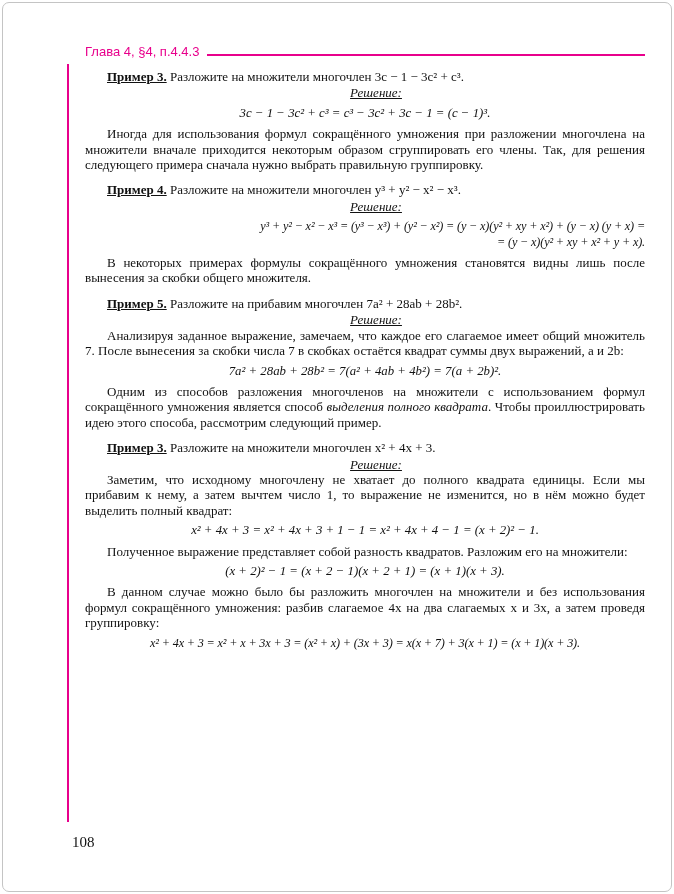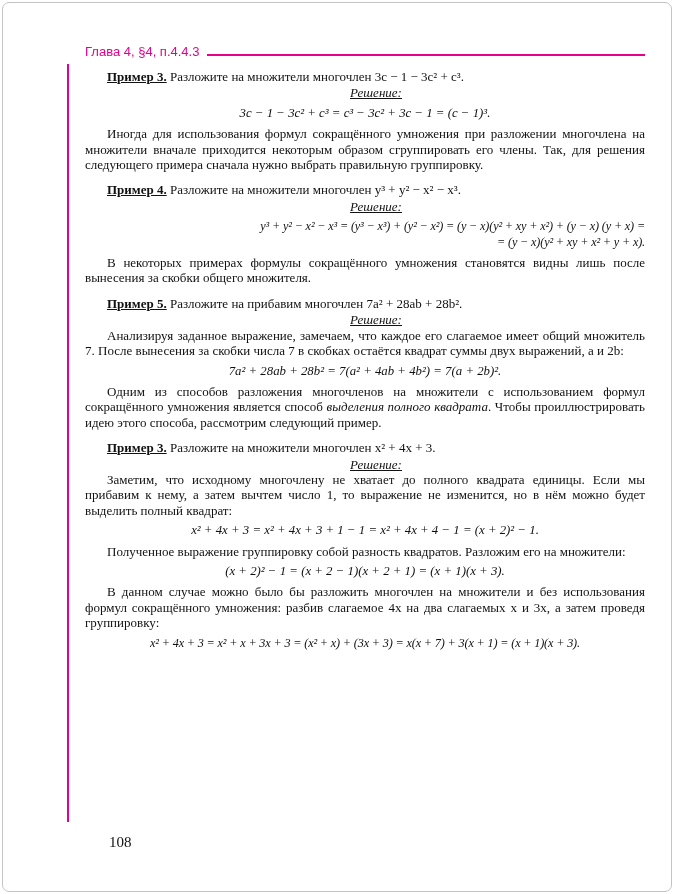--- a/index.html
+++ b/index.html
@@ -76,21 +76,20 @@
   }
   .tight {
     font-size:12.2px;
     letter-spacing:-0.15px;
   }
   .page-number {
     position:absolute;
     left:72px; top:834px;
     font-size:15px;
     color:#111111;
-    margin-left:37px;
   }
   .emph { font-weight:normal; font-style:italic; }
 </style>
 </head>
 <body>
 
 <div class="page">
   <div class="frame"></div>
   <div class="vrule"></div>
 
@@ -117,21 +116,21 @@
     <p class="p p-example"><b class="ex-label">Пример 5.</b><span> Разложите на прибавим многочлен 7a² + 28ab + 28b².</span></p>
     <p class="solution"><span class="sol-word">Решение:</span></p>
     <p class="p">Анализируя заданное выражение, замечаем, что каждое его слагаемое имеет общий множитель 7. После вынесения за скобки числа 7 в скобках остаётся квадрат суммы двух выражений, a и 2b:</p>
     <div class="formula">7a² + 28ab + 28b² = 7(a² + 4ab + 4b²) = 7(a + 2b)².</div>
     <p class="p"><span>Одним из способов разложения многочленов на множители с использованием формул сокращённого умножения является способ </span><span class="emph">выделения полного квадрата</span><span>. Чтобы проиллюстрировать идею этого способа, рассмотрим следующий пример.</span></p>
 
     <p class="p p-example"><b class="ex-label">Пример 3.</b><span> Разложите на множители многочлен x² + 4x + 3.</span></p>
     <p class="solution"><span class="sol-word">Решение:</span></p>
     <p class="p">Заметим, что исходному многочлену не хватает до полного квадрата единицы. Если мы прибавим к нему, а затем вычтем число 1, то выражение не изменится, но в нём можно будет выделить полный квадрат:</p>
     <div class="formula">x² + 4x + 3 = x² + 4x + 3 + 1 − 1 = x² + 4x + 4 − 1 = (x + 2)² − 1.</div>
-    <p class="p">Полученное выражение группировку собой разность квадратов. Разложим его на множители:</p>
+    <p class="p">Полученное выражение представляет собой разность квадратов. Разложим его на множители:</p>
     <div class="formula">(x + 2)² − 1 = (x + 2 − 1)(x + 2 + 1) = (x + 1)(x + 3).</div>
     <p class="p">В данном случае можно было бы разложить многочлен на множители и без использования формул сокращённого умножения: разбив слагаемое 4x на два слагаемых x и 3x, а затем проведя группировку:</p>
     <div class="formula tight">x² + 4x + 3 = x² + x + 3x + 3 = (x² + x) + (3x + 3) = x(x + 7) + 3(x + 1) = (x + 1)(x + 3).</div>
 
   </div>
 
   <div class="page-number">108</div>
 </div>
 
 </body></html>

